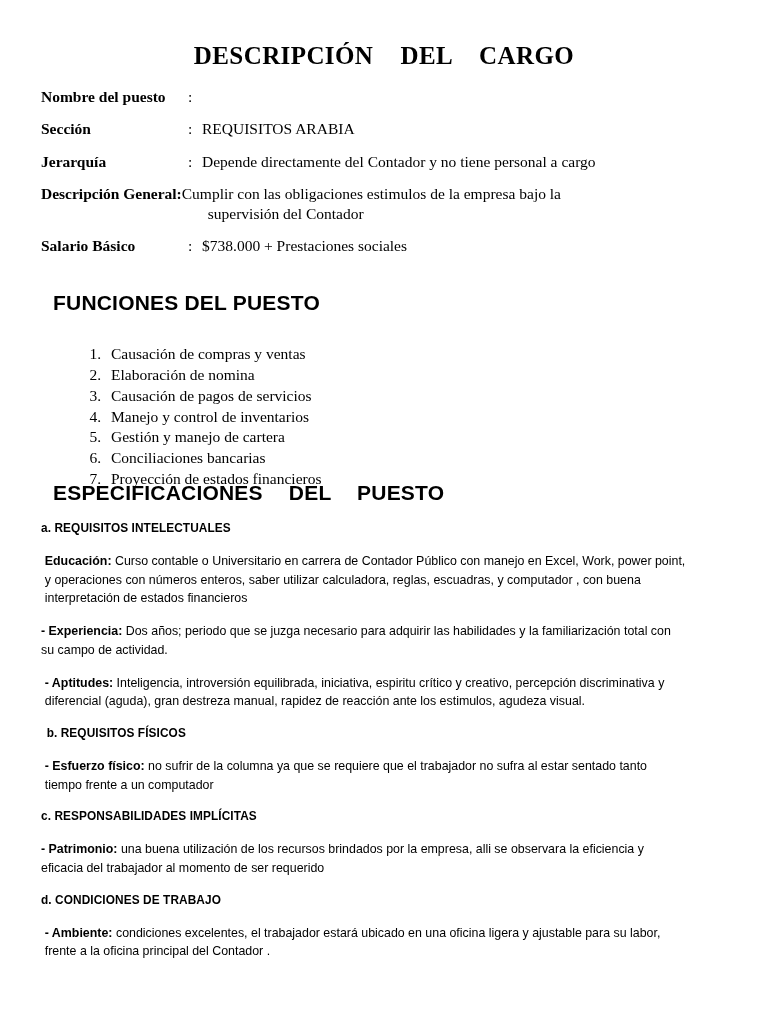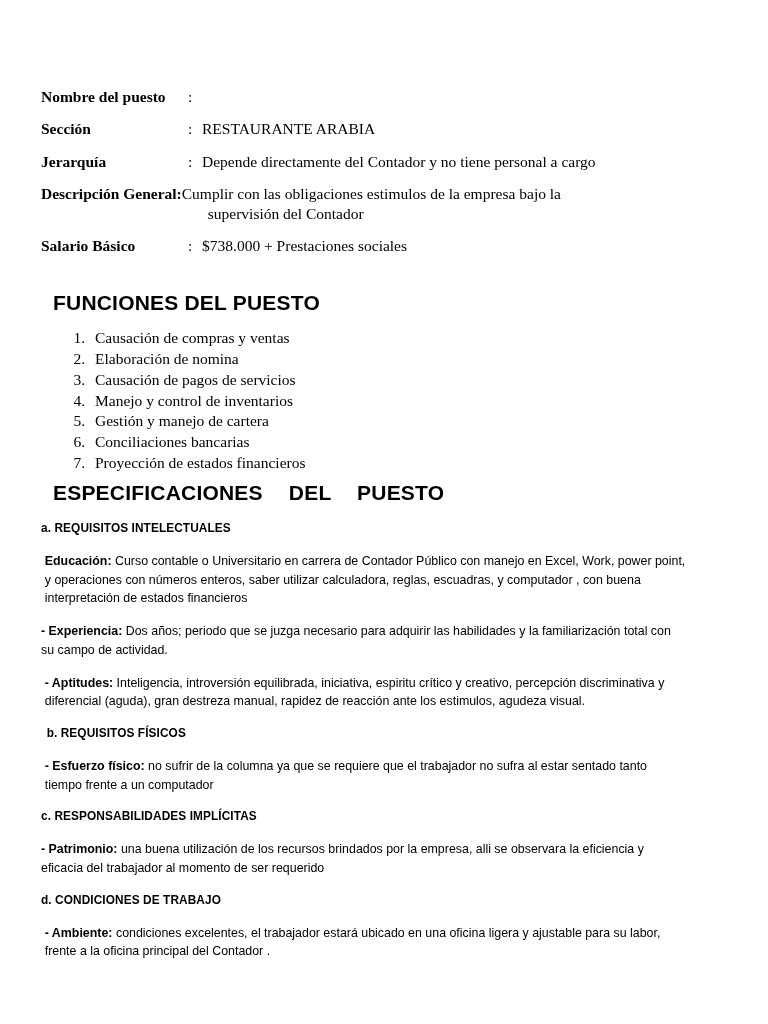--- a/index.html
+++ b/index.html
@@ -86,21 +86,21 @@
     white-space: pre;
   }
   #funciones-heading { top: 291px; }
   #especificaciones-heading { top: 481px; word-spacing: 7px; }
 
   
   .func-list {
     position: absolute;
     left: 41px;
     top: 328px;
-    margin: 0;
+    margin: 16px;
     padding: 0 0 0 48px;
     font-size: 15.5px;
     line-height: 1.345;
     list-style-position: outside;
   }
   .func-list li {
     padding-left: 6px;
   }
 
   
@@ -130,32 +130,33 @@
   .spec-para.ind1 { padding-left: 4px; }
   .spec-para .lead {
     font-weight: bold;
   }
 </style>
 </head>
 <body>
 
 <div class="page">
 
+  <div class="doc-title">DESCRIPCIÓN  DEL  CARGO</div>
 
   <div class="fields">
 
     <div class="field-row">
       <span class="field-label w-fixed">Nombre del puesto</span>
       <span class="field-colon">:</span>
     </div>
 
     <div class="field-row">
       <span class="field-label w-fixed">Sección</span>
       <span class="field-colon">:</span>
-      <span class="field-value">RESTAURANTE  ARABIA</span>
+      <span class="field-value">REQUISITOS  ARABIA</span>
     </div>
 
     <div class="field-row">
       <span class="field-label w-fixed">Jerarquía</span>
       <span class="field-colon">:</span>
       <span class="field-value">Depende directamente del Contador y no tiene personal a cargo</span>
     </div>
 
     <div class="field-row">
       <span class="field-label inline-colon">Descripción General:</span>

